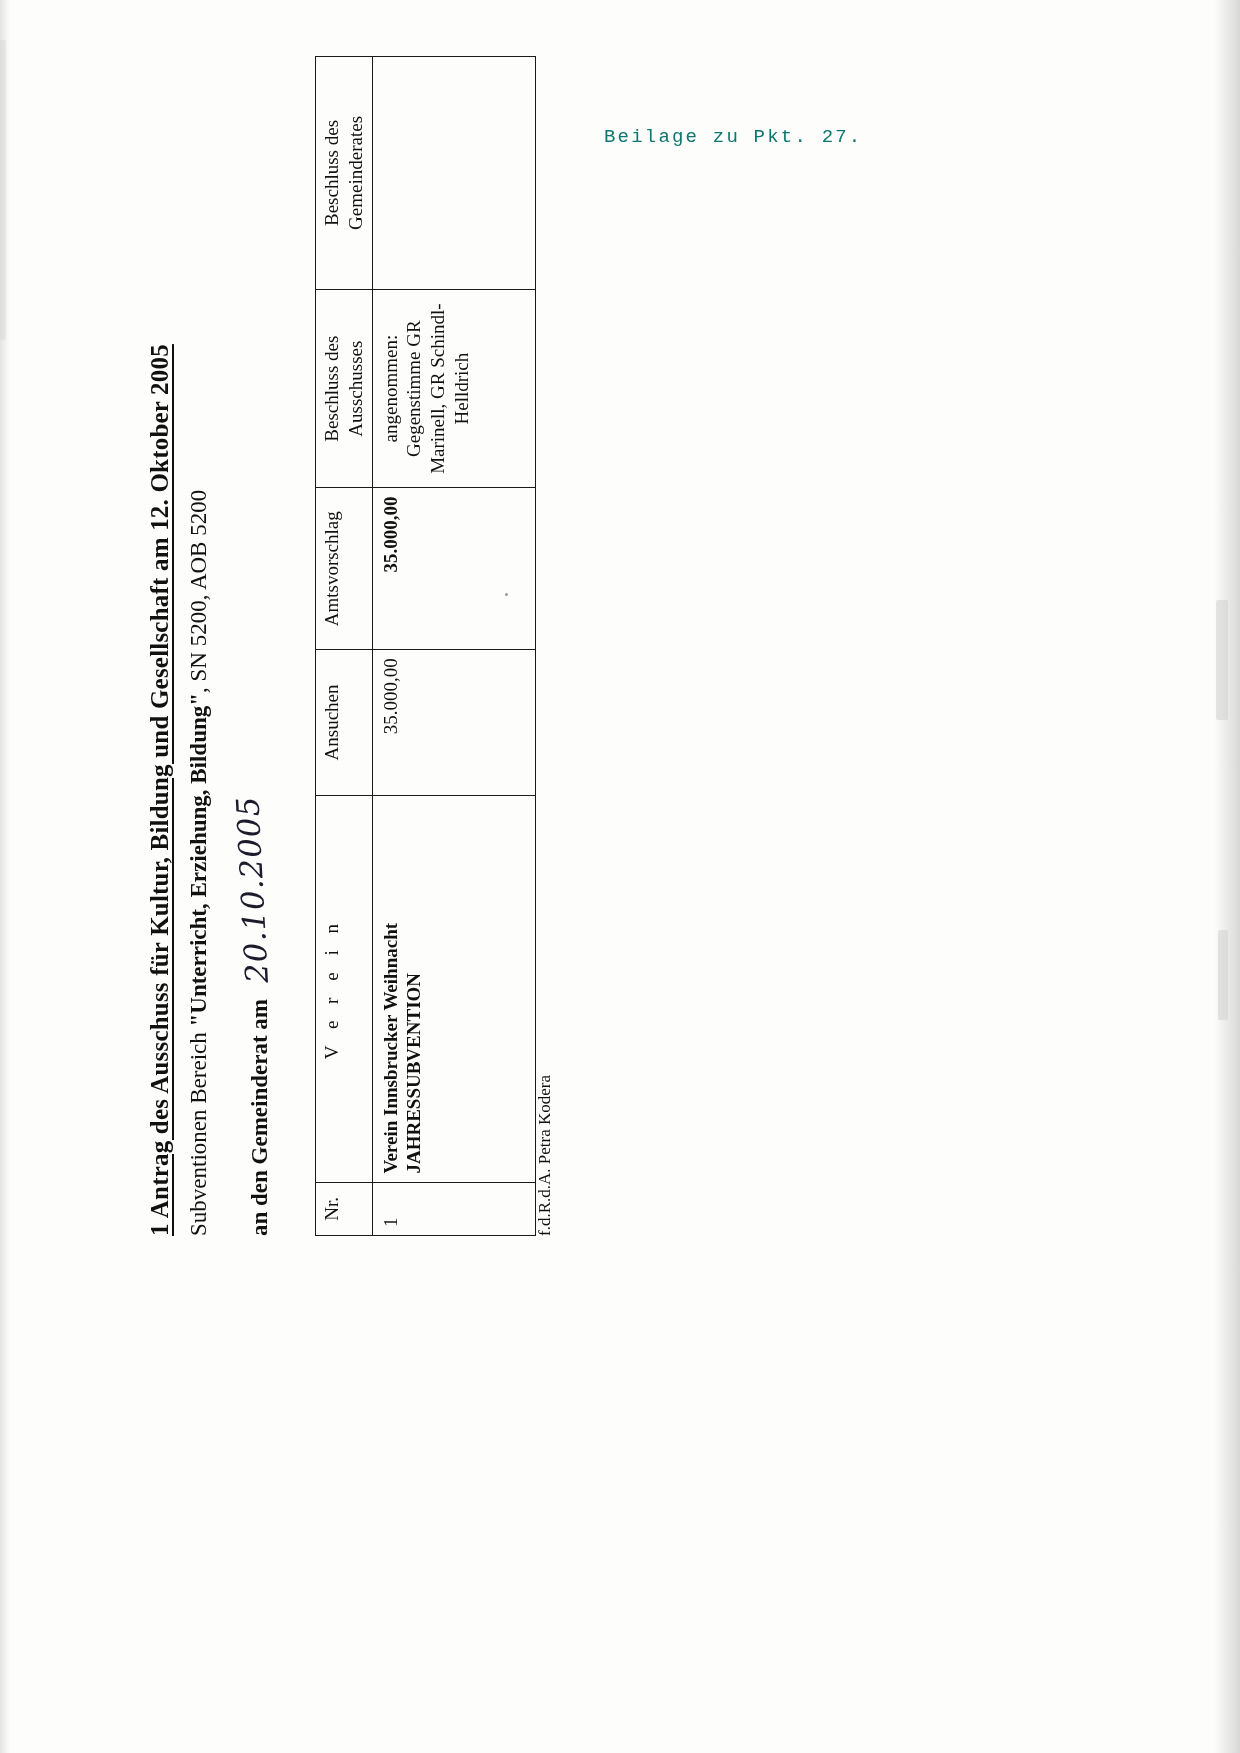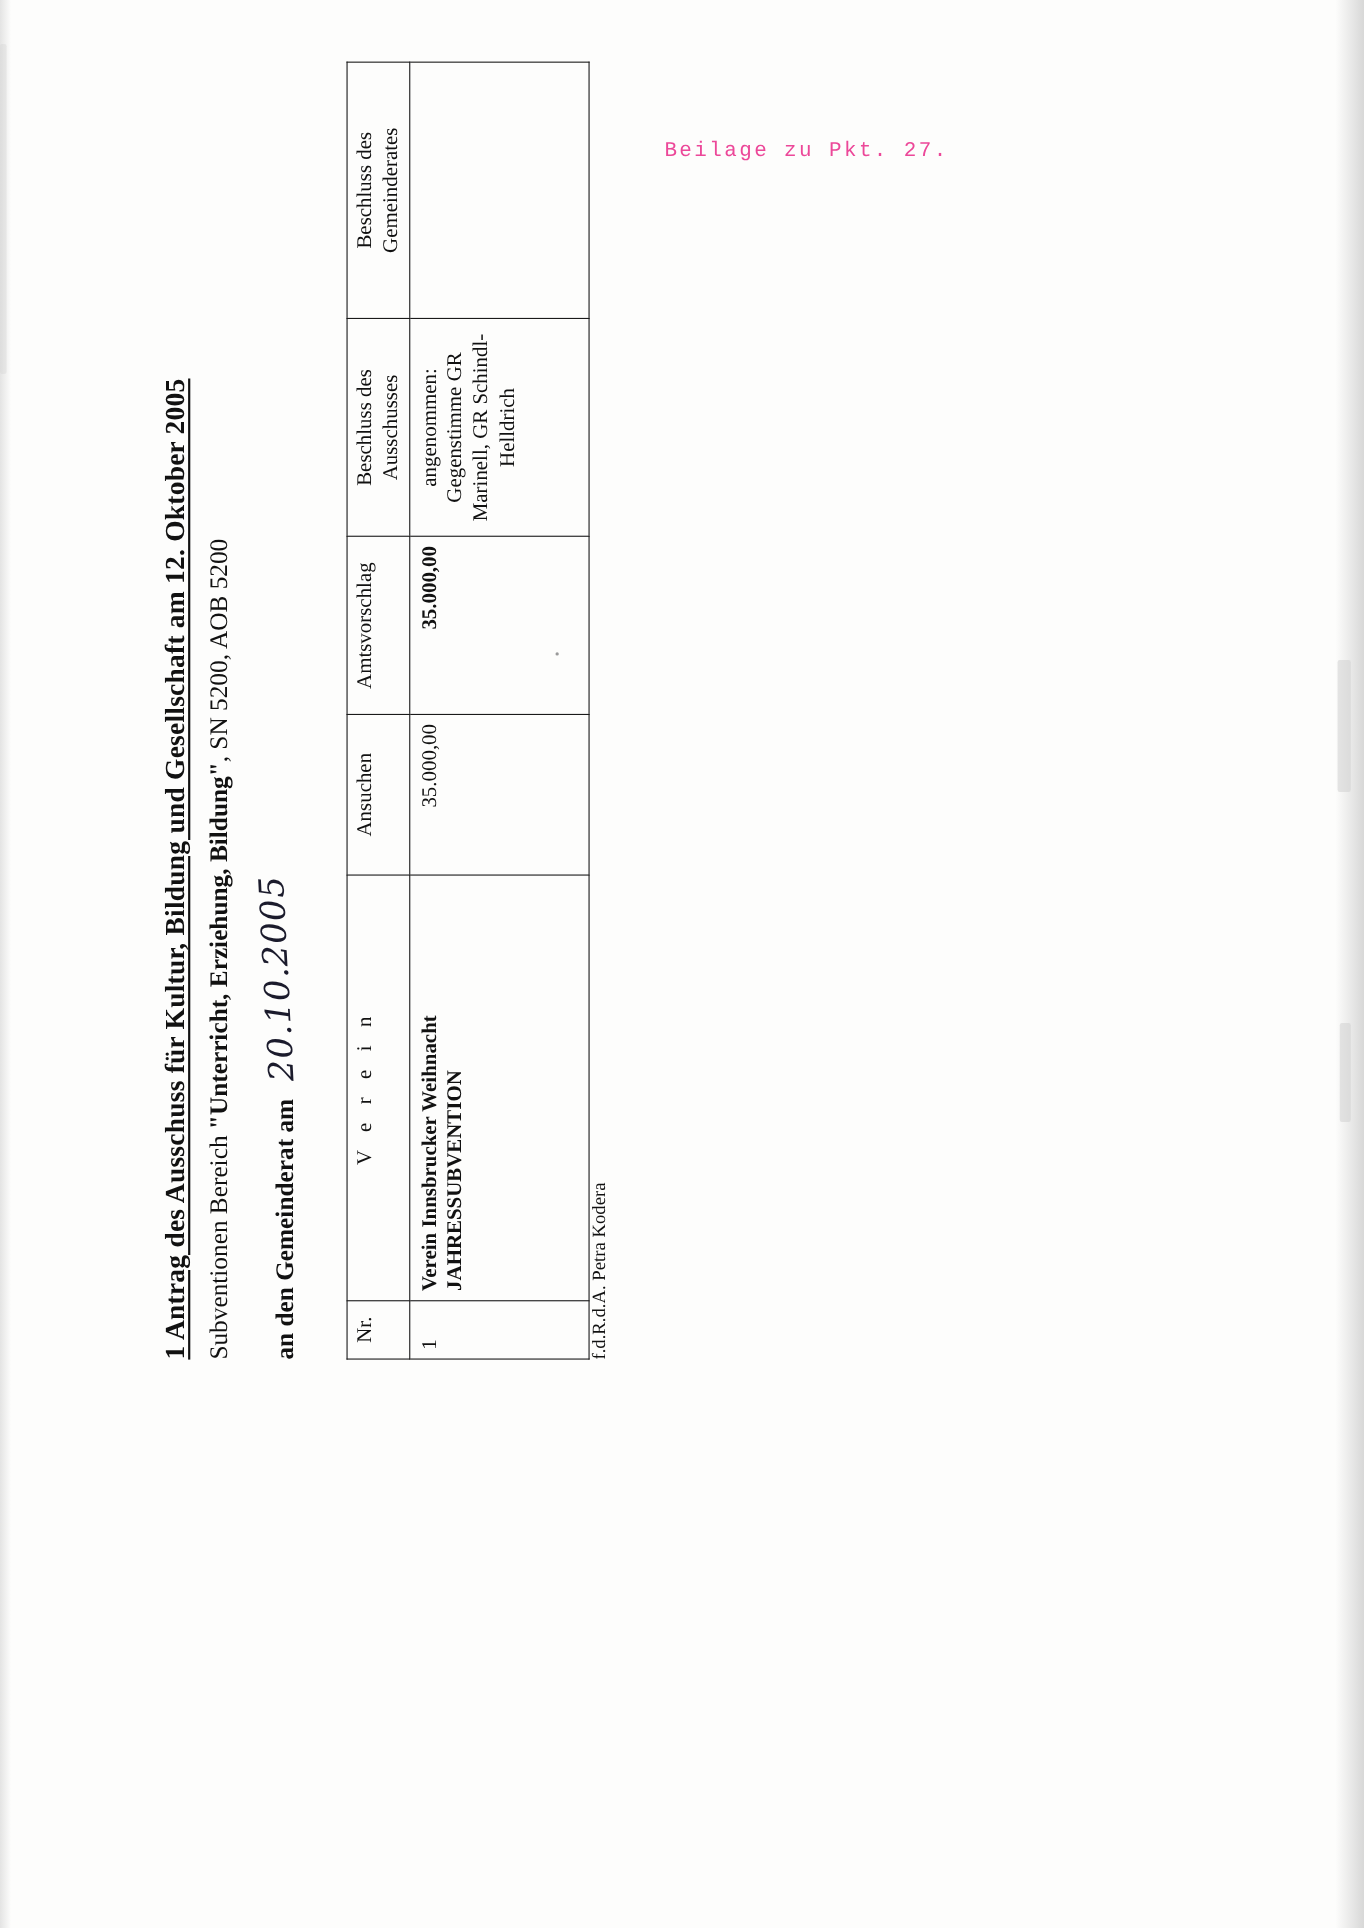--- a/index.html
+++ b/index.html
@@ -44,21 +44,21 @@
   }
 
   
   .typed-header {
     position: absolute;
     top: 126px;
     left: 604px;
     font-family: "Liberation Mono", monospace;
     font-size: 19px;
     letter-spacing: 2.2px;
-    color: #ec4899;
+    color: #0f766e;
     white-space: nowrap;
   }
 
   
   .rot-layer {
     position: absolute;
     
     width: 1240px;
     height: 1000px;
     top: 176px;

